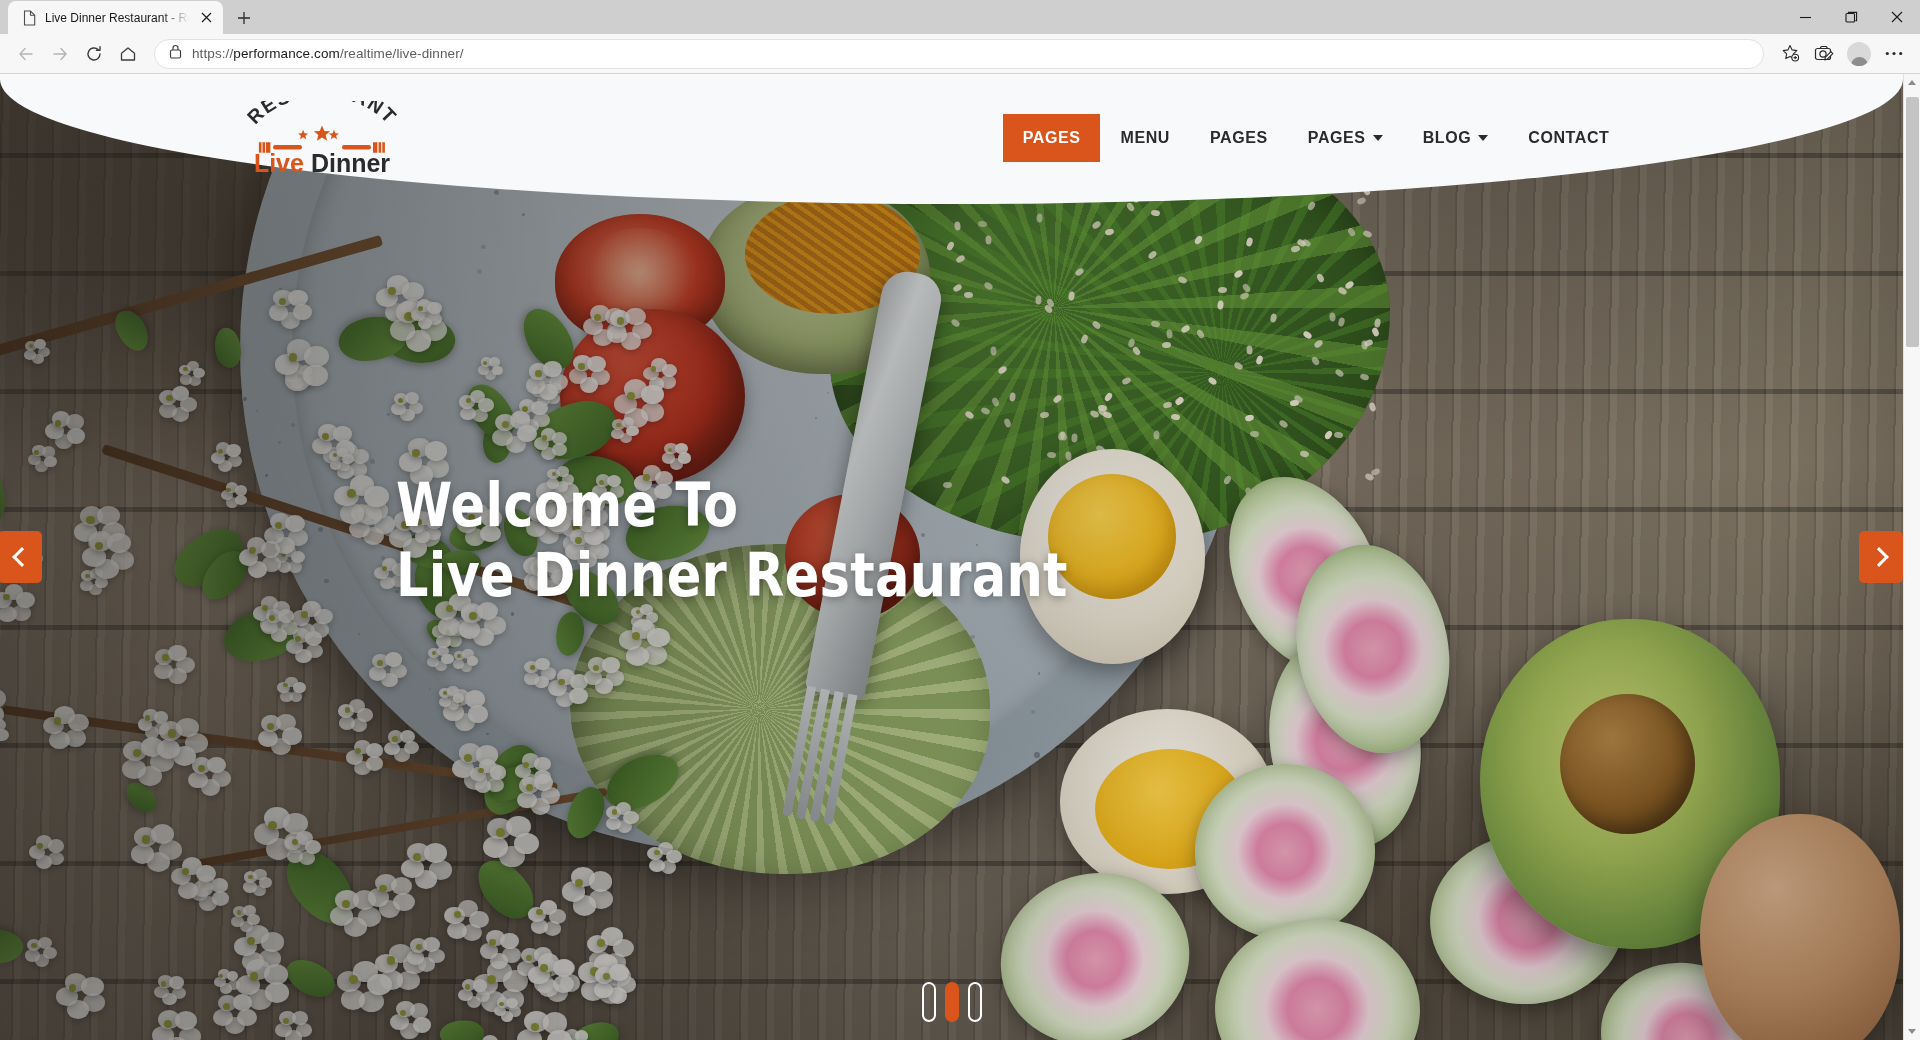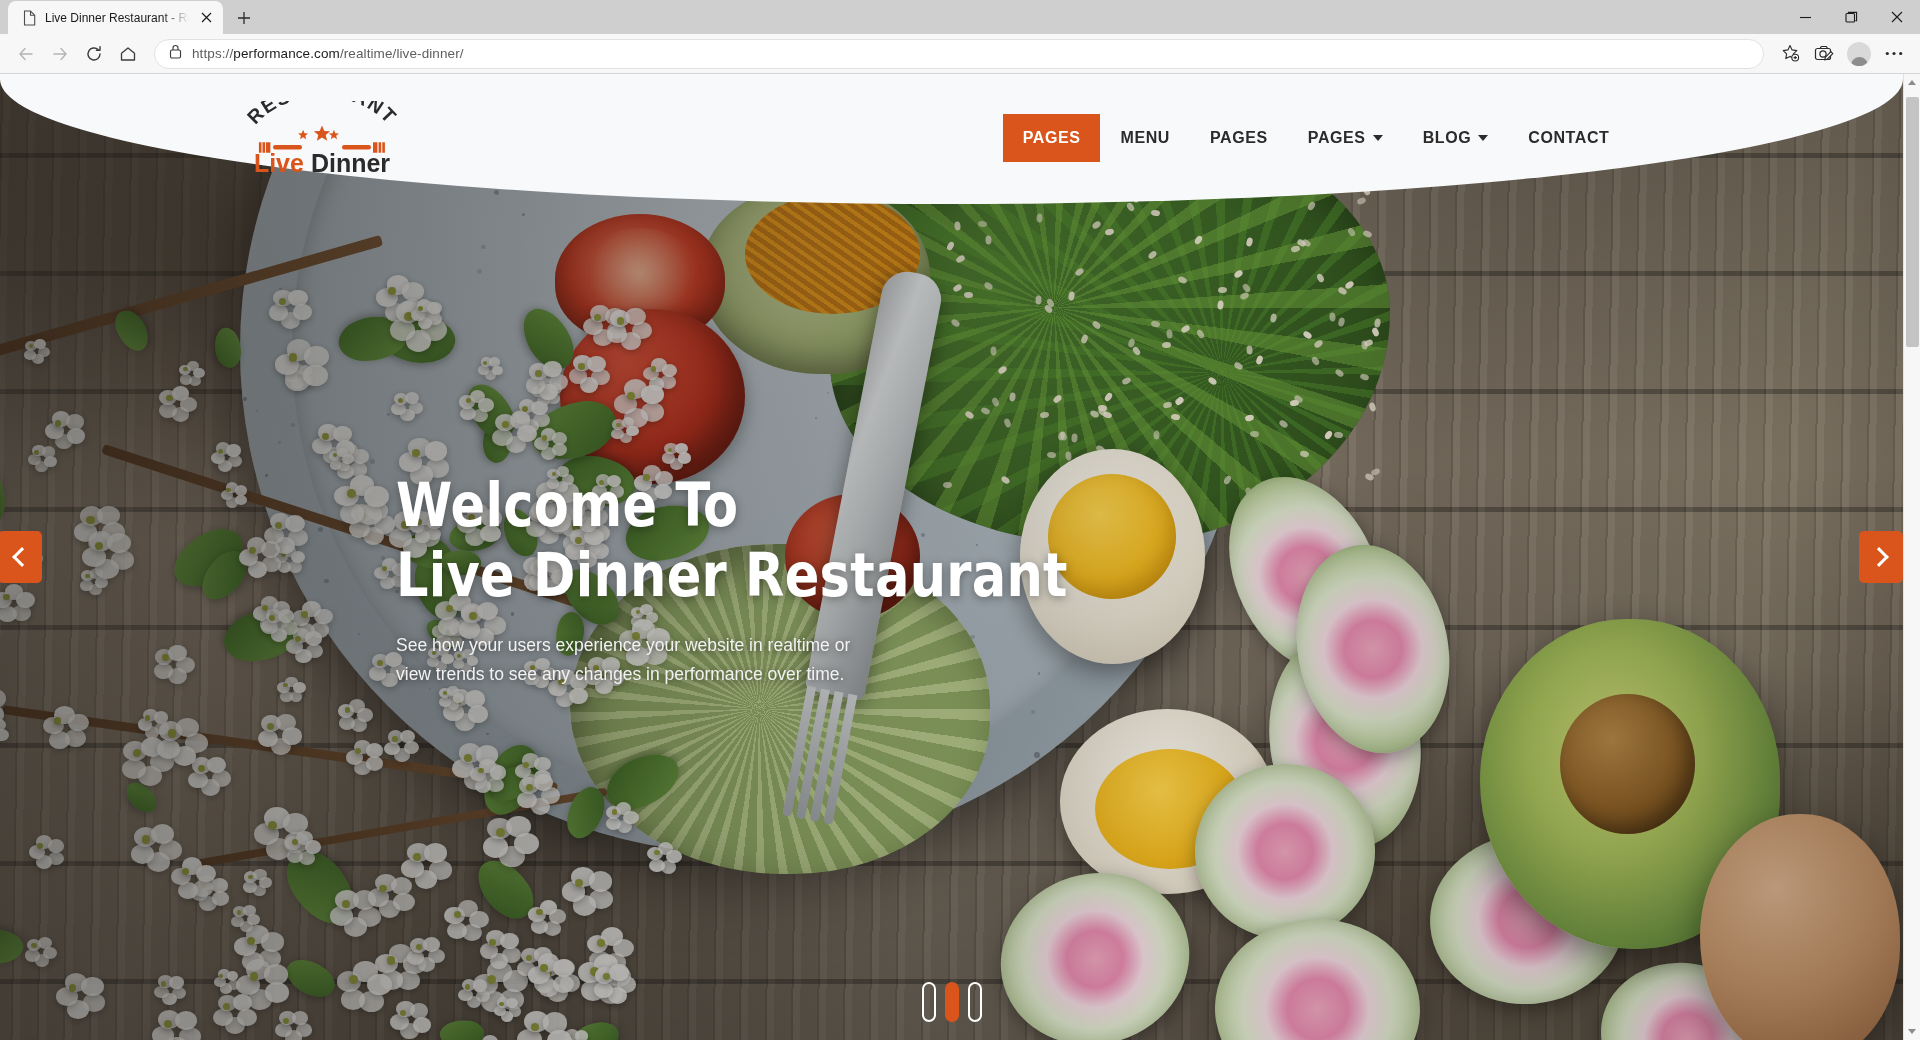--- a/index.html
+++ b/index.html
@@ -1594,21 +1594,20 @@
               </a>
           </nav>
         </div>
       </div>
 
       <div class="hero-copy">
         <h1 class="hero-h1">
           <span>Welcome To</span><br>
           <span>Live Dinner Restaurant</span>
         </h1>
-        <p class="hero-p">See how your users experience your website in realtime or view trends to see any changes in performance over time.</p>
       </div>
 
       <div class="car-arrow prev">
         <i class="chev l"></i>
       </div>
       <div class="car-arrow next">
         <i class="chev r"></i>
       </div>
       <div class="car-dots">
         <span class="dot"></span>

